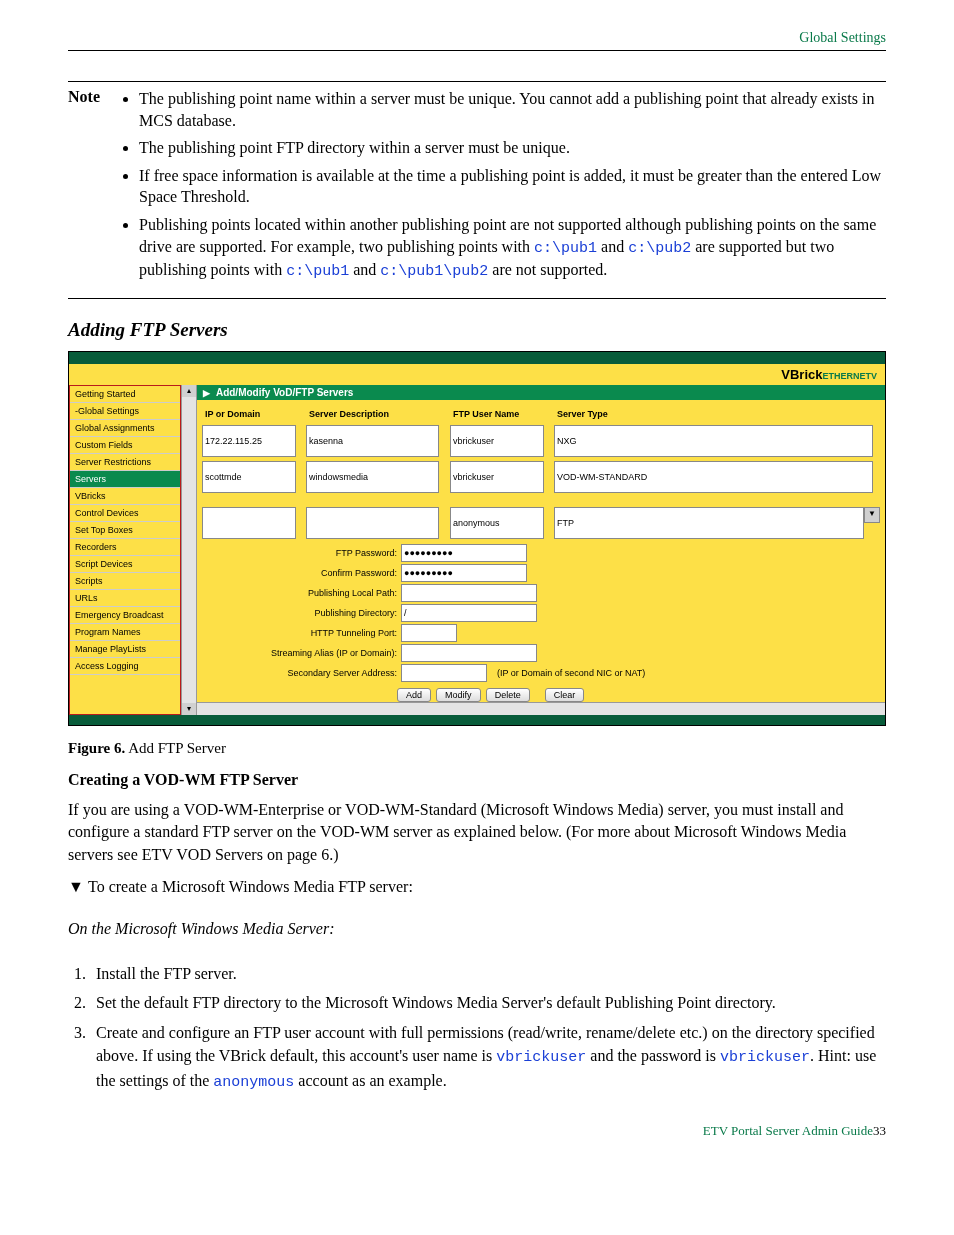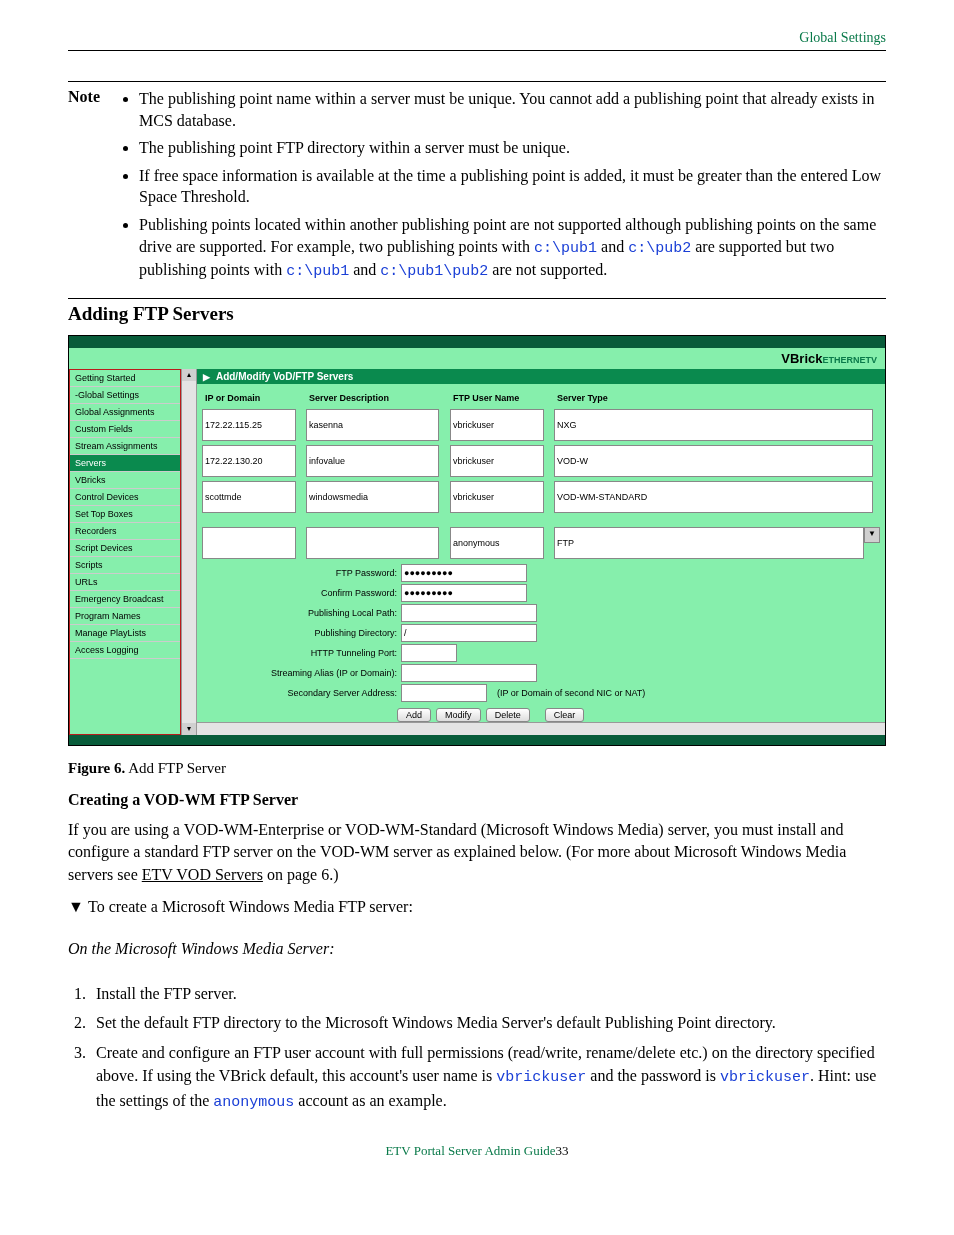--- a/index.html
+++ b/index.html
@@ -5,22 +5,22 @@
   body{margin:0;font-family:Garamond,Georgia,serif;color:#000;background:#fff}
   .page{width:954px;margin:0 auto;padding:30px 68px 30px 68px;box-sizing:border-box}
   .hdr{color:#0a7a4a;text-align:right;font-size:14px;margin-bottom:4px}
   .hr{border-top:1px solid #000;margin-bottom:30px}
   .note-wrap{display:flex;border-top:1px solid #000;border-bottom:1px solid #000;padding:6px 0 10px 0}
   .note-lbl{font-weight:bold;width:55px;font-size:16px}
   .note-body{flex:1;font-size:16px}
   .note-body ul{margin:0;padding-left:16px}
   .note-body li{margin-bottom:6px;line-height:1.35}
   .mono{font-family:"Courier New",monospace;color:#1a3fd6;font-size:15px}
-  h3{font-family:Georgia,serif;font-weight:bold;font-size:19px;margin:4px 0 10px 0}
-  .app{border:1px solid #000;background:#86efac;font-family:Arial,sans-serif;font-size:11px;display:flex;flex-direction:column}
+  h3{font-family:Georgia,serif;font-style:italic;font-weight:bold;font-size:19px;margin:20px 0 10px 0}
+  .app{border:1px solid #000;background:#fde047;font-family:Arial,sans-serif;font-size:11px;display:flex;flex-direction:column}
   .app-top{height:12px;background:#085c3a}
   .app-logo{text-align:right;padding:3px 8px;font-weight:bold;font-size:13px;color:#000}
   .app-body{display:flex;position:relative}
   .sidebar{width:110px;border:1px solid #b91c1c;font-size:9px}
   .sb-item{padding:3px 5px;border-bottom:1px solid #ccc;color:#000;cursor:pointer}
   .sb-item.sub{}
   .sb-item.active{background:#0a8a4e;color:#fff}
   .scroll-gap{width:14px;background:#e4e4e4;border-left:1px solid #999;border-right:1px solid #999;position:relative}
   .scroll-up,.scroll-dn{height:12px;background:#d0d0d0;text-align:center;font-size:8px;line-height:12px}
   .main{flex:1;position:relative}
@@ -37,27 +37,27 @@
   .finput.med{width:130px}
   .fnote{font-size:9px;margin-left:10px}
   .btns{margin-left:200px;margin-top:6px}
   .btn{font-size:9px;padding:1px 8px;border:1px solid #888;border-radius:3px;background:linear-gradient(#fff,#ddd);cursor:pointer;margin-right:2px}
   .bot-scroll{height:12px;background:#e4e4e4;border-top:1px solid #999;position:relative}
   .app-bot{height:10px;background:#085c3a}
   .figcap{font-size:15px;margin:14px 0}
   .figcap b{font-weight:bold}
   h4{font-weight:bold;font-size:16px;margin:14px 0 10px 0}
   .para{font-size:16px;line-height:1.4;margin:10px 0}
-  .ul-link{text-decoration:underline}
+  .ul-link{}
   .proc{font-size:16px;margin:12px 0}
   .arrow{display:inline-block;width:20px}
   .ital{font-style:italic;font-size:16px;margin:24px 0}
   ol.steps{font-size:16px;line-height:1.45;padding-left:22px;margin:6px 0}
   ol.steps li{margin-bottom:6px;padding-left:6px}
-  .foot{display:flex;justify-content:center;font-size:13px;margin-top:30px}
+  .foot{display:flex;justify-content:flex-end;font-size:13px;margin-top:30px}
   .foot-l{color:#0a7a4a}
   .logo-g{color:#0a7a4a}
   .svrtype{text-align:center}
 </style>
 </head>
 <body>
 
 <div class="page">
   <div class="hdr">Global Settings</div>
   <div class="hr"></div>
@@ -80,21 +80,21 @@
 
   <div class="app">
     <div class="app-top"></div>
     <div class="app-logo"><span>VBrick</span><span class="logo-g" style="font-size:9px">ETHERNETV</span></div>
     <div class="app-body">
       <div class="sidebar" id="sb">
           <div class="sb-item">Getting Started</div>
           <div class="sb-item">-Global Settings</div>
           <div class="sb-item sub">Global Assignments</div>
           <div class="sb-item sub">Custom Fields</div>
-          <div class="sb-item sub">Stream Assignments</div>
+          <div class="sb-item sub">Server Restrictions</div>
           <div class="sb-item sub active">Servers</div>
           <div class="sb-item sub">VBricks</div>
           <div class="sb-item sub">Control Devices</div>
           <div class="sb-item sub">Set Top Boxes</div>
           <div class="sb-item sub">Recorders</div>
           <div class="sb-item sub">Script Devices</div>
           <div class="sb-item sub">Scripts</div>
           <div class="sb-item sub">URLs</div>
           <div class="sb-item sub">Emergency Broadcast</div>
           <div class="sb-item sub">Program Names</div>
@@ -120,26 +120,20 @@
           </tr>
           </tbody>
             <tbody id="rows">
               <tr>
                 <td><input value="172.22.115.25" style=""></td>
                 <td><input value="kasenna" style=""></td>
                 <td><input value="vbrickuser" style=""></td>
                 <td><input value="NXG" style=""></td>
               </tr>
               <tr>
-                <td><input value="172.22.130.20" style=""></td>
-                <td><input value="infovalue" style=""></td>
-                <td><input value="vbrickuser" style=""></td>
-                <td><input value="VOD-W" style=""></td>
-              </tr>
-              <tr>
                 <td><input value="scottmde" style=""></td>
                 <td><input value="windowsmedia" style=""></td>
                 <td><input value="vbrickuser" style=""></td>
                 <td><input value="VOD-WM-STANDARD" style=""></td>
               </tr>
             </tbody>
           <tbody>
               <tr>
                 <td colspan="4" style="height:6px"></td>
               </tr>

